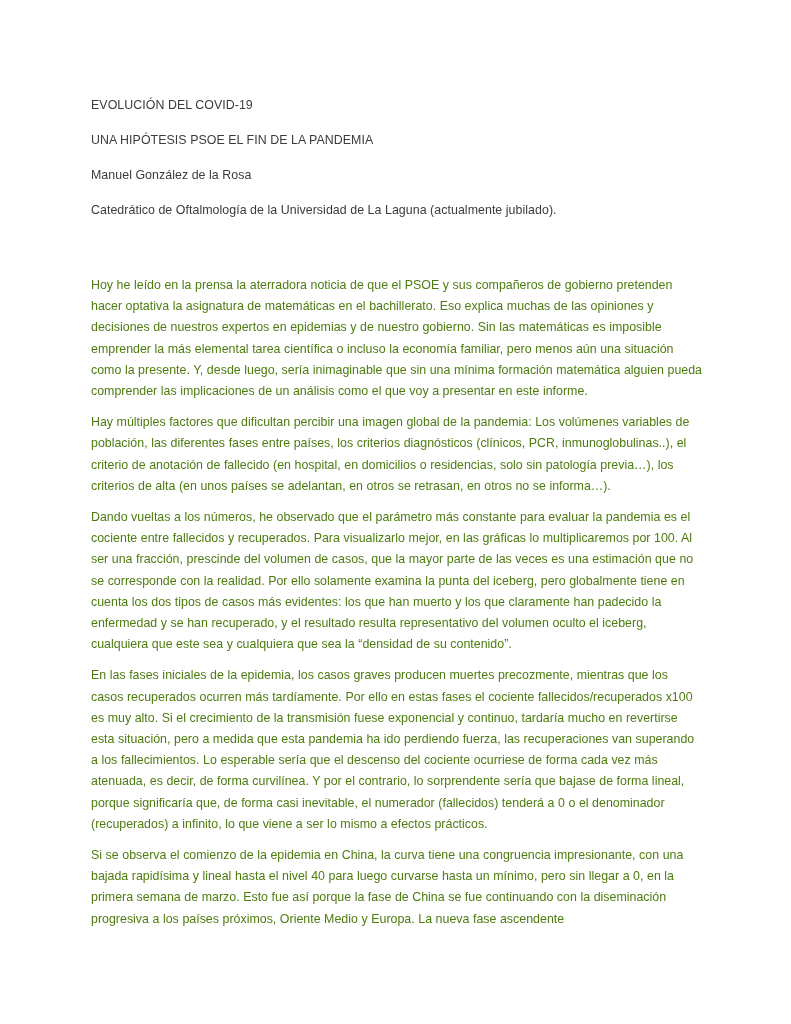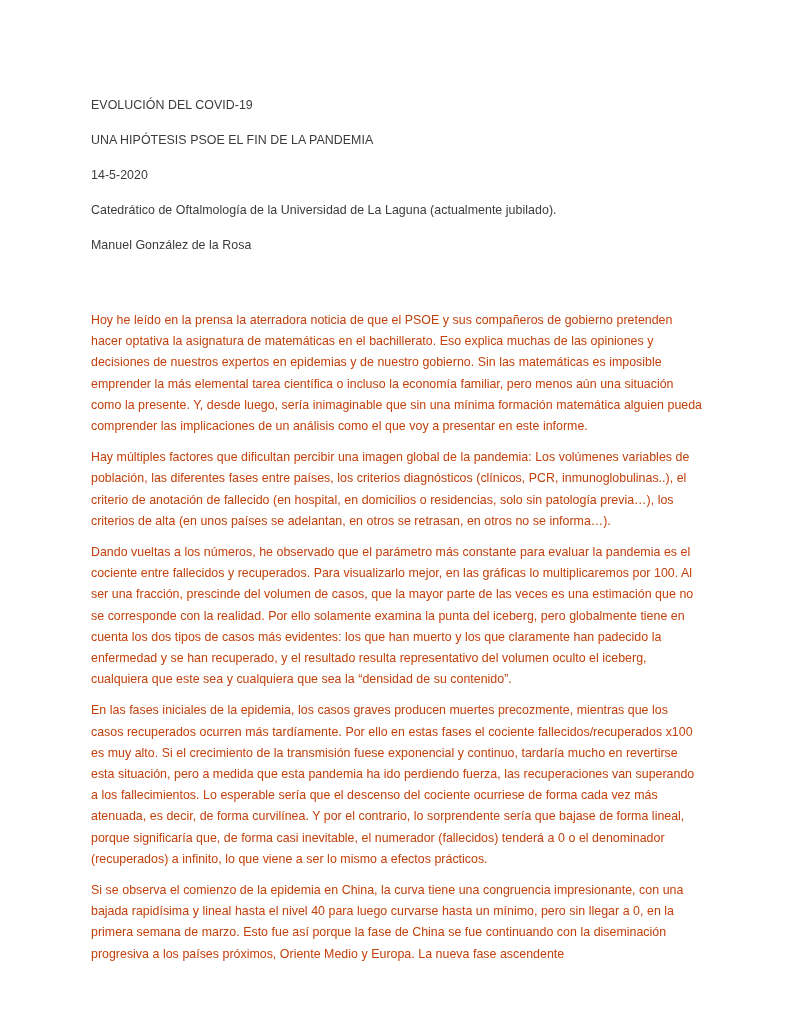--- a/index.html
+++ b/index.html
@@ -45,43 +45,42 @@
     white-space: nowrap;
   }
 
   .body-block {
     margin-top: 47px;
   }
 
   .para {
     font-size: 12.4px;
     line-height: 21.2px;
-    color: #c2410c;
+    color: #4d7c0f;
     text-align: left;
     margin: 0 0 10px 0;
     letter-spacing: 0.01px;
     word-spacing: 0.1px;
   }
 
   .para:last-child {
     margin-bottom: 16px;
   }
 </style>
 </head>
 <body>
 
 <div class="page">
   <div class="doc-body">
 
     <div class="heading-block">
       <div class="heading-line">EVOLUCIÓN DEL COVID-19</div>
       <div class="heading-line">UNA HIPÓTESIS PSOE EL FIN DE LA PANDEMIA</div>
-      <div class="heading-line">14-5-2020</div>
+      <div class="heading-line">Manuel González de la Rosa</div>
       <div class="heading-line">Catedrático de Oftalmología de la Universidad de La Laguna (actualmente jubilado).</div>
-      <div class="heading-line">Manuel González de la Rosa</div>
     </div>
 
     <div class="body-block">
       <p class="para">Hoy he leído en la prensa la aterradora noticia de que el PSOE y sus compañeros de gobierno pretenden hacer optativa la asignatura de matemáticas en el bachillerato. Eso explica muchas de las opiniones y decisiones de nuestros expertos en epidemias y de nuestro gobierno. Sin las matemáticas es imposible emprender la más elemental tarea científica o incluso la economía familiar, pero menos aún una situación como la presente. Y, desde luego, sería inimaginable que sin una mínima formación matemática alguien pueda comprender las implicaciones de un análisis como el que voy a presentar en este informe.</p>
       <p class="para">Hay múltiples factores que dificultan percibir una imagen global de la pandemia: Los volúmenes variables de población, las diferentes fases entre países, los criterios diagnósticos (clínicos, PCR, inmunoglobulinas..), el criterio de anotación de fallecido (en hospital, en domicilios o residencias, solo sin patología previa…), los criterios de alta (en unos países se adelantan, en otros se retrasan, en otros no se informa…).</p>
       <p class="para">Dando vueltas a los números, he observado que el parámetro más constante para evaluar la pandemia es el cociente entre fallecidos y recuperados. Para visualizarlo mejor, en las gráficas lo multiplicaremos por 100. Al ser una fracción, prescinde del volumen de casos, que la mayor parte de las veces es una estimación que no se corresponde con la realidad. Por ello solamente examina la punta del iceberg, pero globalmente tiene en cuenta los dos tipos de casos más evidentes: los que han muerto y los que claramente han padecido la enfermedad y se han recuperado, y el resultado resulta representativo del volumen oculto el iceberg, cualquiera que este sea y cualquiera que sea la “densidad de su contenido”.</p>
       <p class="para">En las fases iniciales de la epidemia, los casos graves producen muertes precozmente, mientras que los casos recuperados ocurren más tardíamente. Por ello en estas fases el cociente fallecidos/recuperados x100 es muy alto. Si el crecimiento de la transmisión fuese exponencial y continuo, tardaría mucho en revertirse esta situación, pero a medida que esta pandemia ha ido perdiendo fuerza, las recuperaciones van superando a los fallecimientos. Lo esperable sería que el descenso del cociente ocurriese de forma cada vez más atenuada, es decir, de forma curvilínea. Y por el contrario, lo sorprendente sería que bajase de forma lineal, porque significaría que, de forma casi inevitable, el numerador (fallecidos) tenderá a 0 o el denominador (recuperados) a infinito, lo que viene a ser lo mismo a efectos prácticos.</p>
       <p class="para">Si se observa el comienzo de la epidemia en China, la curva tiene una congruencia impresionante, con una bajada rapidísima y lineal hasta el nivel 40 para luego curvarse hasta un mínimo, pero sin llegar a 0, en la primera semana de marzo. Esto fue así porque la fase de China se fue continuando con la diseminación progresiva a los países próximos, Oriente Medio y Europa. La nueva fase ascendente</p>
     </div>
 

